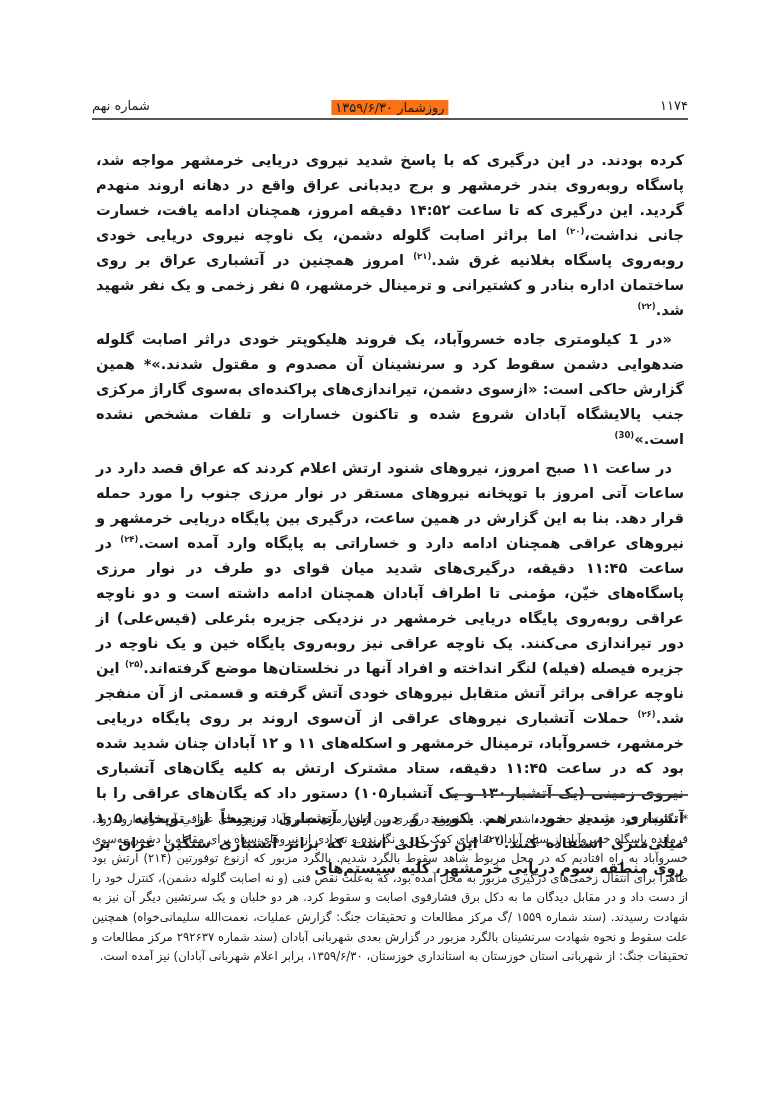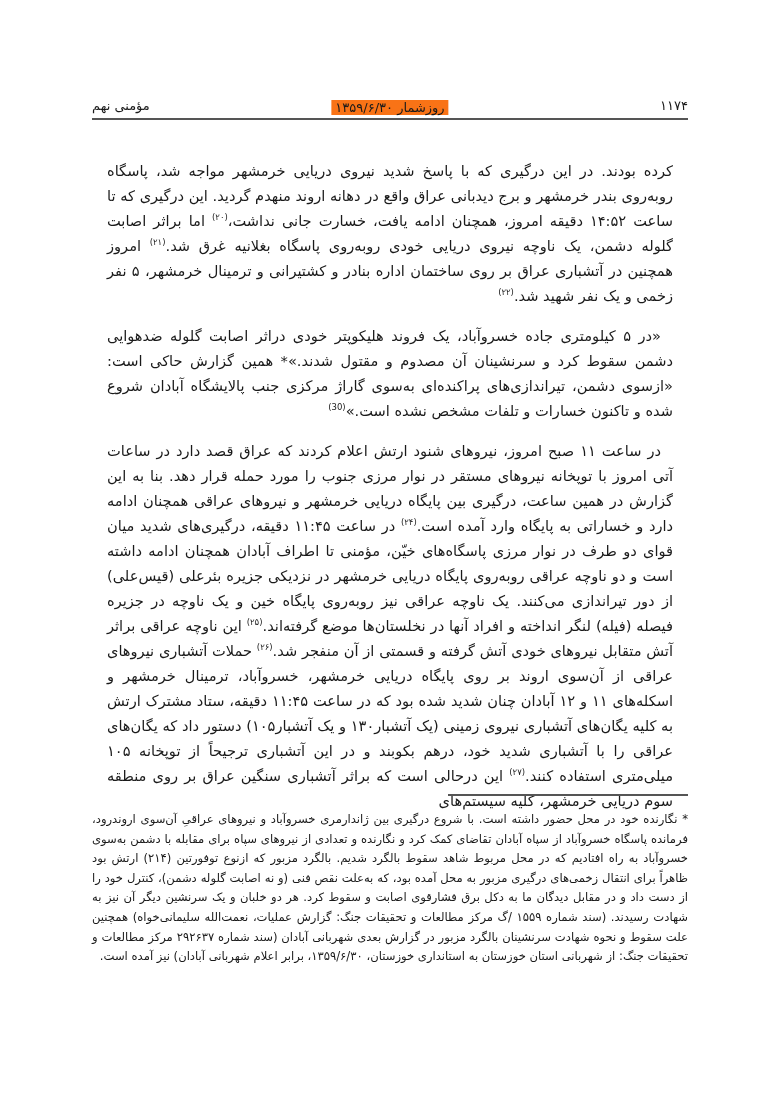--- a/index.html
+++ b/index.html
@@ -4,44 +4,44 @@
 <style>
   html, body { margin: 0; padding: 0; background: #ffffff; }
   body { width: 780px; height: 1110px; position: relative; overflow: hidden; font-family: "DejaVu Sans", sans-serif; color: #1a1a1a; }
   .page { position: absolute; left: 92px; top: 0; width: 596px; height: 1110px; direction: rtl; }
   .header { position: absolute; top: 98px; left: 0; right: 0; height: 24px; }
   .header .rule { position: absolute; left: 0; right: 0; top: 20px; border-top: 2px solid #555; }
   .header .page-num { position: absolute; right: 0; top: 0; font-size: 13px; background: #fff; padding-left: 4px; }
   .header .book { position: absolute; left: 0; top: 0; font-size: 13px; background: #fff; padding-right: 4px; }
   .header .center { position: absolute; left: 50%; transform: translateX(-50%); top: 2px; font-size: 13px; background: #f97316; padding: 0 4px; white-space: nowrap; }
   .body { position: absolute; top: 143px; left: 0; right: 0; font-size: 14.6px; line-height: 25px; text-align: justify; text-align-last: right; }
-  .body p { margin: 15px; }
+  .body p { margin: 4px; font-weight: bold; }
   .body p.indent { text-indent: 12px; }
   sup.ref { font-size: 8.5px; vertical-align: super; line-height: 0; }
   .fn-rule { position: absolute; top: 794px; right: 0; width: 240px; border-top: 2px solid #555; }
   .footnotes { position: absolute; top: 810px; left: 0; right: 0; font-size: 11.6px; line-height: 19.6px; text-align: justify; text-align-last: right; }
   .footnotes p { margin: 0; }
 </style>
 </head>
 <body>
 
 <div class="page">
   <div class="header">
     <div class="rule"></div>
     <span class="page-num">۱۱۷۴</span>
     <span class="center">روزشمار ۱۳۵۹/۶/۳۰</span>
-    <span class="book">مؤمنی نهم</span>
+    <span class="book">شماره نهم</span>
   </div>
 
   <div class="body">
     <p>
       <span>کرده بودند. در این درگیری که با پاسخ شدید نیروی دریایی خرمشهر مواجه شد، پاسگاه روبه‌روی بندر خرمشهر و برج دیدبانی عراق واقع در دهانه اروند منهدم گردید. این درگیری که تا ساعت ۱۴:۵۲ دقیقه امروز، همچنان ادامه یافت، خسارت جانی نداشت،</span><sup class="ref">(۲۰)</sup><span> اما براثر اصابت گلوله دشمن، یک ناوچه نیروی دریایی خودی روبه‌روی پاسگاه بغلانیه غرق شد.</span><sup class="ref">(۲۱)</sup><span> امروز همچنین در آتشباری عراق بر روی ساختمان اداره بنادر و کشتیرانی و ترمینال خرمشهر، ۵ نفر زخمی و یک نفر شهید شد.</span><sup class="ref">(۲۲)</sup>
     </p>
     <p class="indent">
-      <span>«در ۵ کیلومتری جاده خسروآباد، یک فروند هلیکوپتر خودی دراثر اصابت گلوله ضدهوایی دشمن سقوط کرد و سرنشینان آن مصدوم و مقتول شدند.»* همین گزارش حاکی است: «ازسوی دشمن، تیراندازی‌های پراکنده‌ای به‌سوی گاراژ مرکزی جنب پالایشگاه آبادان شروع شده و تاکنون خسارات و تلفات مشخص نشده است.»</span><sup class="ref">(30)</sup>
+      <span>«در 1 کیلومتری جاده خسروآباد، یک فروند هلیکوپتر خودی دراثر اصابت گلوله ضدهوایی دشمن سقوط کرد و سرنشینان آن مصدوم و مقتول شدند.»* همین گزارش حاکی است: «ازسوی دشمن، تیراندازی‌های پراکنده‌ای به‌سوی گاراژ مرکزی جنب پالایشگاه آبادان شروع شده و تاکنون خسارات و تلفات مشخص نشده است.»</span><sup class="ref">(30)</sup>
     </p>
     <p class="indent">
       <span>در ساعت ۱۱ صبح امروز، نیروهای شنود ارتش اعلام کردند که عراق قصد دارد در ساعات آتی امروز با توپخانه نیروهای مستقر در نوار مرزی جنوب را مورد حمله قرار دهد. بنا به این گزارش در همین ساعت، درگیری بین پایگاه دریایی خرمشهر و نیروهای عراقی همچنان ادامه دارد و خساراتی به پایگاه وارد آمده است.</span><sup class="ref">(۲۴)</sup><span> در ساعت ۱۱:۴۵ دقیقه، درگیری‌های شدید میان قوای دو طرف در نوار مرزی پاسگاه‌های خیّن، مؤمنی تا اطراف آبادان همچنان ادامه داشته است و دو ناوچه عراقی روبه‌روی پایگاه دریایی خرمشهر در نزدیکی جزیره بئرعلی (قیس‌علی) از دور تیراندازی می‌کنند. یک ناوچه عراقی نیز روبه‌روی پایگاه خین و یک ناوچه در جزیره فیصله (فیله) لنگر انداخته و افراد آنها در نخلستان‌ها موضع گرفته‌اند.</span><sup class="ref">(۲۵)</sup><span> این ناوچه عراقی براثر آتش متقابل نیروهای خودی آتش گرفته و قسمتی از آن منفجر شد.</span><sup class="ref">(۲۶)</sup><span> حملات آتشباری نیروهای عراقی از آن‌سوی اروند بر روی پایگاه دریایی خرمشهر، خسروآباد، ترمینال خرمشهر و اسکله‌های ۱۱ و ۱۲ آبادان چنان شدید شده بود که در ساعت ۱۱:۴۵ دقیقه، ستاد مشترک ارتش به کلیه یگان‌های آتشباری نیروی زمینی (یک آتشبار۱۳۰ و یک آتشبار۱۰۵) دستور داد که یگان‌های عراقی را با آتشباری شدید خود، درهم بکوبند و در این آتشباری ترجیحاً از توپخانه ۱۰۵ میلی‌متری استفاده کنند.</span><sup class="ref">(۲۷)</sup><span> این درحالی است که براثر آتشباری سنگین عراق بر روی منطقه سوم دریایی خرمشهر، کلیه سیستم‌های</span>
     </p>
   </div>
 
   <div class="fn-rule"></div>
 
   <div class="footnotes">
     <p>* نگارنده خود در محل حضور داشته است. با شروع درگیری بین ژاندارمری خسروآباد و نیروهای عراقیِ آن‌سوی اروندرود، فرمانده پاسگاه خسروآباد از سپاه آبادان تقاضای کمک کرد و نگارنده و تعدادی از نیروهای سپاه برای مقابله با دشمن به‌سوی خسروآباد به راه افتادیم که در محل مربوط شاهد سقوط بالگرد شدیم. بالگرد مزبور که ازنوع توفورتین (۲۱۴) ارتش بود ظاهراً برای انتقال زخمی‌های درگیری مزبور به محل آمده بود، که به‌علت نقص فنی (و نه اصابت گلوله دشمن)، کنترل خود را از دست داد و در مقابل دیدگان ما به دکل برق فشارقوی اصابت و سقوط کرد. هر دو خلبان و یک سرنشین دیگر آن نیز به شهادت رسیدند. (سند شماره ۱۵۵۹ /گ مرکز مطالعات و تحقیقات جنگ: گزارش عملیات، نعمت‌الله سلیمانی‌خواه) همچنین علت سقوط و نحوه شهادت سرنشینان بالگرد مزبور در گزارش بعدی شهربانی آبادان (سند شماره ۲۹۲۶۳۷ مرکز مطالعات و تحقیقات جنگ: از شهربانی استان خوزستان به استانداری خوزستان، ۱۳۵۹/۶/۳۰، برابر اعلام شهربانی آبادان) نیز آمده است.</p>

